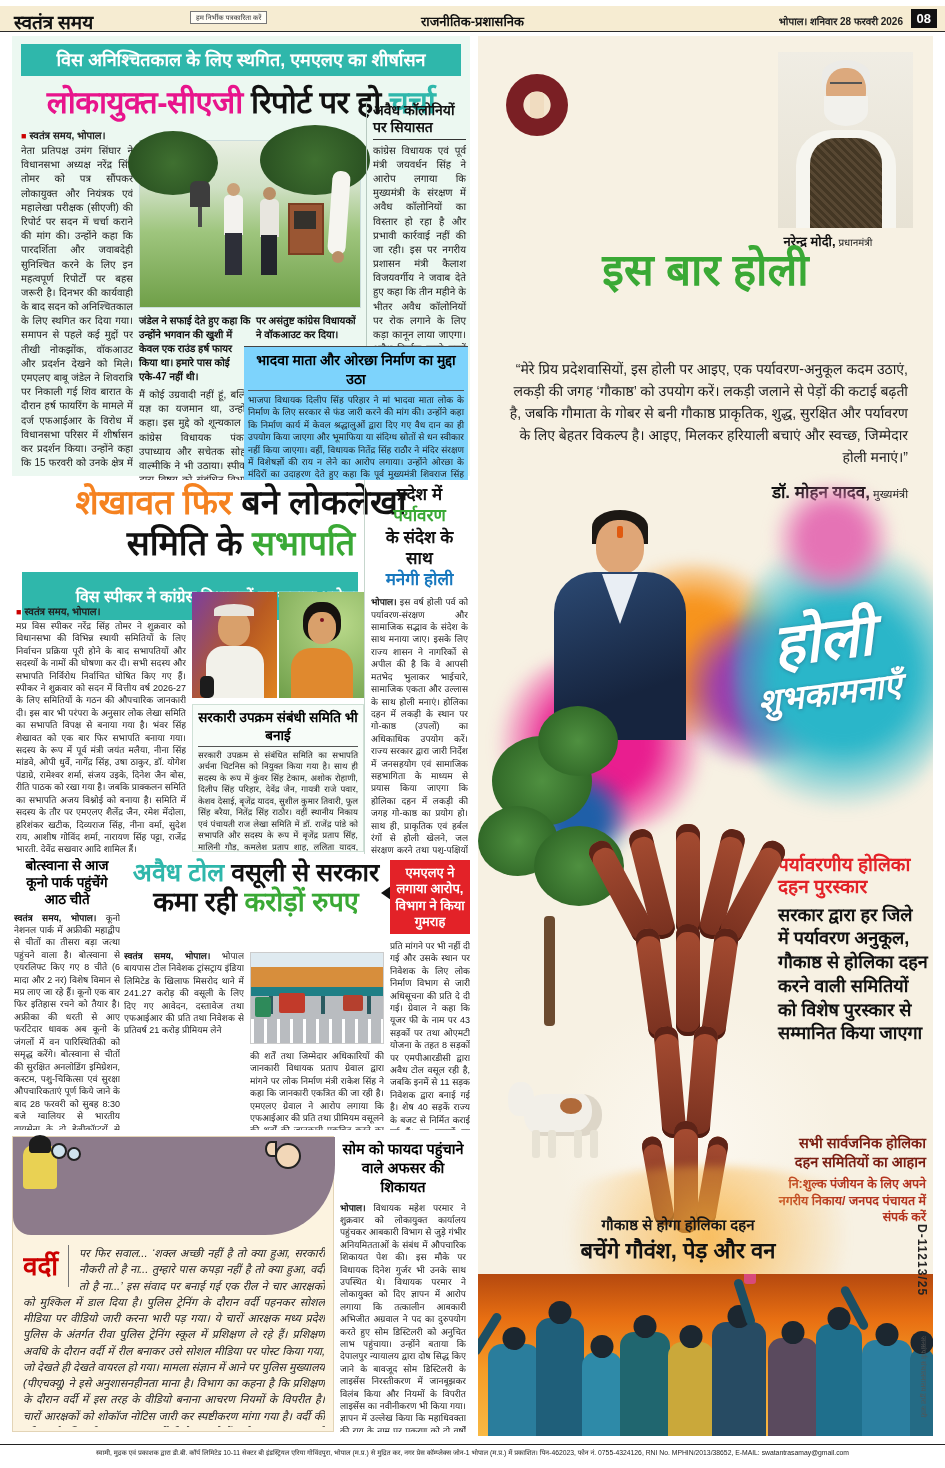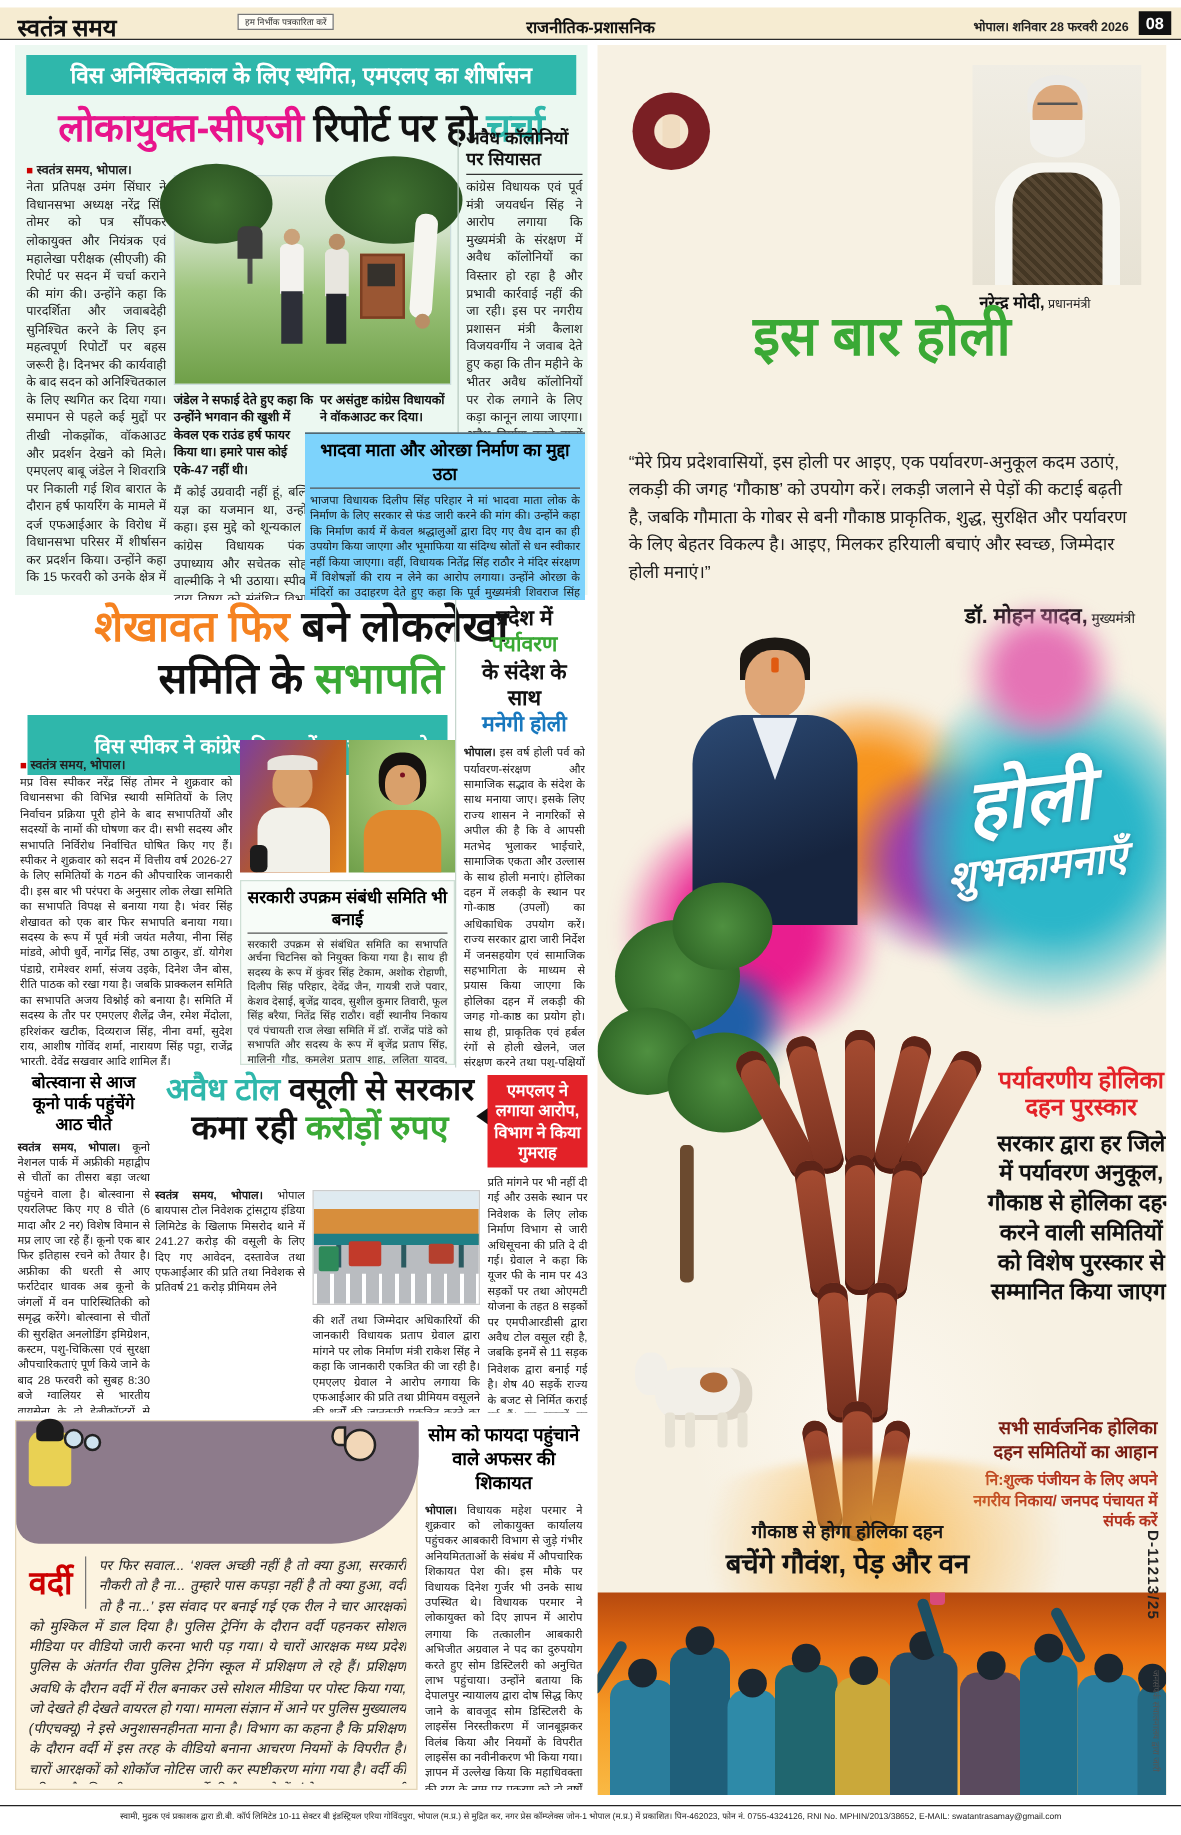--- a/index.html
+++ b/index.html
@@ -79,40 +79,40 @@
 .modi-hair{position:absolute;left:44px;top:8px;width:48px;height:30px;background:#ecebe7;border-radius:50% 50% 0 0}
 .modi-face{position:absolute;left:48px;top:16px;width:40px;height:46px;background:#dca97d;border-radius:45%}
 .modi-glass{position:absolute;left:52px;top:30px;width:32px;height:9px;border-top:2px solid #555}
 .modi-beard{position:absolute;left:46px;top:44px;width:44px;height:30px;background:#f2f1ec;border-radius:0 0 50% 50%}
 .modi-kurta{position:absolute;left:18px;top:78px;width:100px;height:98px;background:#f6f5ef;border-radius:36px 36px 0 0}
 .modi-vest{position:absolute;left:32px;top:86px;width:72px;height:90px;border-radius:26px 26px 0 0;
  background:repeating-linear-gradient(45deg,#443724 0 3px,#574732 3px 6px)}
 .cap-name{font-size:13px;font-weight:bold;color:#111}
 .cap-role{font-size:10px;color:#222}
 .ad-head{position:absolute;left:0;top:208px;width:455px;text-align:center;font-size:44px;font-weight:bold;color:#3aa935;line-height:1.18}
-.ad-quote{position:absolute;left:25px;top:322px;width:405px;text-align:left;font-size:14px;line-height:1.58;color:#1c1c1c}
+.ad-quote{position:absolute;left:25px;top:322px;width:405px;text-align:right;font-size:14px;line-height:1.58;color:#1c1c1c}
 .cm-cap{position:absolute;left:40px;top:444px;width:390px;text-align:right}
 .cm-name{font-size:17px;font-weight:bold;color:#111}
 .cm-role{font-size:11px;color:#222}
 .holi-visual{position:absolute;left:0;top:468px;width:455px;height:400px}
 .splash{position:absolute;border-radius:50%;filter:blur(7px)}
 .cm-fig{position:absolute;left:62px;top:6px;width:160px;height:230px}
 .cm-hair{position:absolute;left:52px;top:0;width:56px;height:34px;background:#1c1814;border-radius:50% 50% 0 0}
 .cm-face{position:absolute;left:56px;top:10px;width:48px;height:54px;background:#dfa677;border-radius:45%}
 .tilak{position:absolute;left:77px;top:16px;width:6px;height:12px;background:#e05a10;border-radius:2px}
 .cm-body{position:absolute;left:14px;top:62px;width:132px;height:168px;border-radius:40px 40px 0 0;background:linear-gradient(160deg,#2c4a74,#16243e 70%)}
 .cm-shirt{position:absolute;left:62px;top:64px;width:36px;height:50px;background:#e9eef4;clip-path:polygon(0 0,100% 0,50% 100%)}
 .holi-script{position:absolute;left:248px;top:108px;width:200px;text-align:center;transform:rotate(-7deg);
  color:#fff;font-family:"Liberation Serif",serif;font-style:italic;text-shadow:0 1px 4px rgba(60,30,70,.35)}
 .hs1{font-size:58px;font-weight:bold;line-height:1}
 .hs2{font-size:33px;font-weight:bold}
 .tree{position:absolute;left:0;top:660px;width:150px;height:340px}
 .leaf{position:absolute;border-radius:50%;background:radial-gradient(circle,#4f9040,#2f6626 80%)}
 .trunk{position:absolute;left:66px;top:220px;width:11px;height:110px;background:#6b4a2f;border-radius:4px}
-.award{position:absolute;left:312px;top:818px;width:150px;text-align:center}
+.award{position:absolute;left:300px;top:818px;width:150px;text-align:left}
 .award-title{font-size:19px;font-weight:bold;color:#e32228;line-height:1.15;margin-bottom:6px}
 .award-body{font-size:18px;font-weight:bold;color:#111;line-height:1.32}
 .tower{position:absolute;left:112px;top:800px;width:200px;height:450px}
 .tower-mist{position:absolute;left:-40px;top:160px;width:290px;height:290px;border-radius:50%;background:radial-gradient(circle,rgba(252,248,240,.95),rgba(252,248,240,0) 70%)}
 .log{position:absolute;width:24px;height:112px;border-radius:11px;background:linear-gradient(#a84d32,#77301f);box-shadow:inset 0 8px 0 #5e2418,inset 0 -4px 0 #511d12}
 .cow{position:absolute;left:26px;top:1032px;width:116px;height:96px}
 .cow-body{position:absolute;left:20px;top:26px;width:78px;height:42px;background:#f2efe8;border-radius:20px;box-shadow:inset -10px -4px 0 #ddd6c8}
 .cow-head{position:absolute;left:4px;top:14px;width:26px;height:34px;background:#f2efe8;border-radius:45% 45% 40% 40%}
 .cow-leg{position:absolute;top:62px;width:8px;height:28px;background:#e7e2d4;border-radius:3px}
 .cow-spot{position:absolute;left:56px;top:30px;width:22px;height:16px;background:#b06a3a;border-radius:50%}

